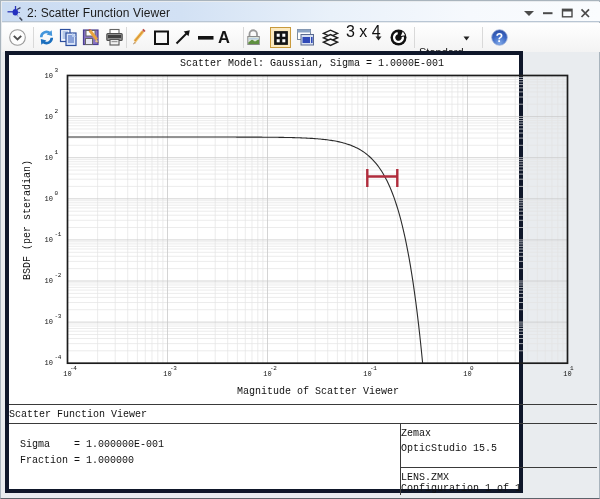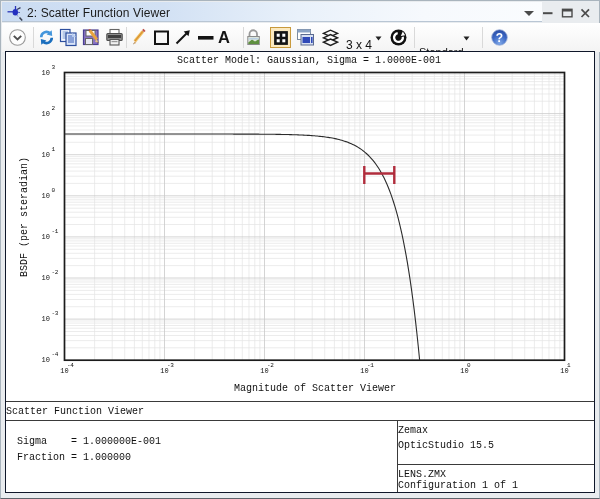--- a/index.html
+++ b/index.html
@@ -1,23 +1,23 @@
 <!DOCTYPE html>
 <html><head><meta charset="utf-8"><style>
 *{margin:0;padding:0;box-sizing:border-box}
 html,body{width:600px;height:499px;overflow:hidden}
 body{font-family:"Liberation Sans",sans-serif;position:relative;background:#e8ebee}
 #win{position:absolute;left:0;top:0;width:600px;height:499px;background:#e9ecef;border:1px solid #a9b4bd;border-bottom-color:#5d636b}
-#titlebar{position:absolute;left:1px;top:1px;width:540px;height:20px;background:linear-gradient(to right,#cbdcf2 0%,#d2e1f4 30%,#e9f1fa 55%,#f6f9fd 78%,#fafcfe 100%);border-bottom:1px solid #b9c6d4}
+#titlebar{position:absolute;left:1px;top:1px;width:598px;height:20px;background:linear-gradient(to right,#cbdcf2 0%,#d2e1f4 30%,#e9f1fa 55%,#f6f9fd 78%,#fafcfe 100%);border-bottom:1px solid #b9c6d4}
 #title{position:absolute;left:25px;top:3.5px;font-size:12px;color:#1b1b1b;letter-spacing:0.1px}
 #toolbar{position:absolute;left:1px;top:22px;width:598px;height:29px;background:linear-gradient(#ffffff,#f3f3f3)}
 .sep{position:absolute;top:4px;width:1px;height:21px;background:#d9d9d9}
 .ticon{position:absolute}
-.ttext{position:absolute;top:15px;font-size:12px;color:#111}
-#content{position:absolute;left:4px;top:50px;width:590px;height:442px;background:#fff;border:1px solid #0f172a;font-family:"Liberation Mono",monospace;color:#111}
+.ttext{position:absolute;top:0;font-size:16px;color:#111}
+#content{position:absolute;left:4px;top:50px;width:518px;height:442px;background:#fff;border:4px solid #0f172a;font-family:"Liberation Mono",monospace;color:#111}
 #plot{position:absolute;left:0;top:0}
 #ptitle{position:absolute;top:3px;left:303px;transform:translateX(-50%);font-size:10px;white-space:pre}
 .yt{position:absolute;left:0;width:44px;text-align:right;font-size:7px;line-height:7px;height:7px;white-space:pre}
 .xt{position:absolute;top:315.5px;width:16px;text-align:center;font-size:7px;line-height:7px;white-space:pre}
 .e{position:absolute;top:-5px;font-size:6px;line-height:6px;letter-spacing:-0.3px;white-space:pre}
 .yt .e{left:100%;margin-left:1.5px}
 .xt .e{left:10.5px}
 #ylab{position:absolute;left:-46.5px;top:159px;width:130px;height:12px;line-height:12px;text-align:center;font-size:10px;transform:rotate(-90deg)}
 #xlab{position:absolute;top:331px;left:309px;transform:translateX(-50%);font-size:10px;white-space:pre}
 .hline{position:absolute;left:0;width:588px;height:1px;background:#3a3a3a}

